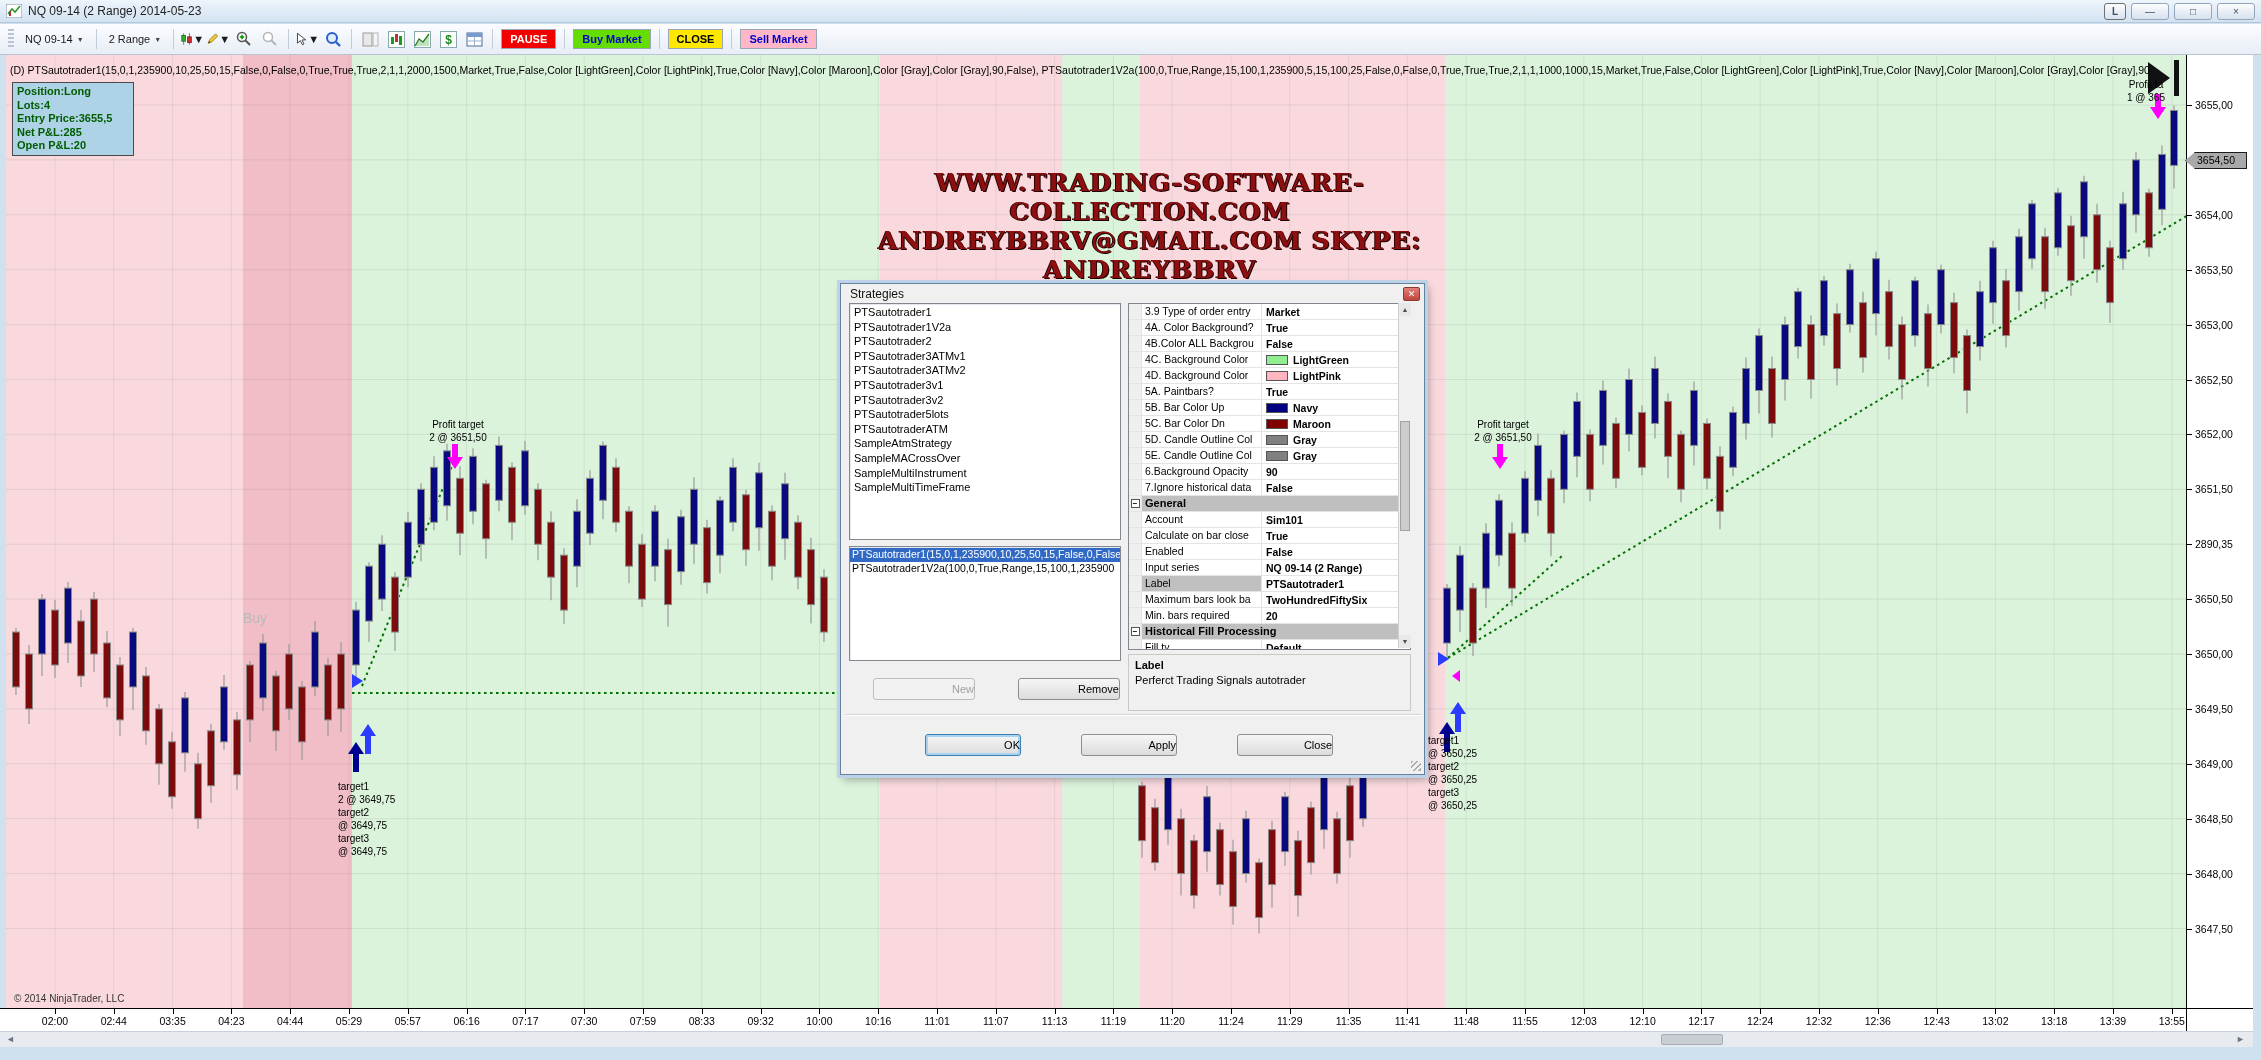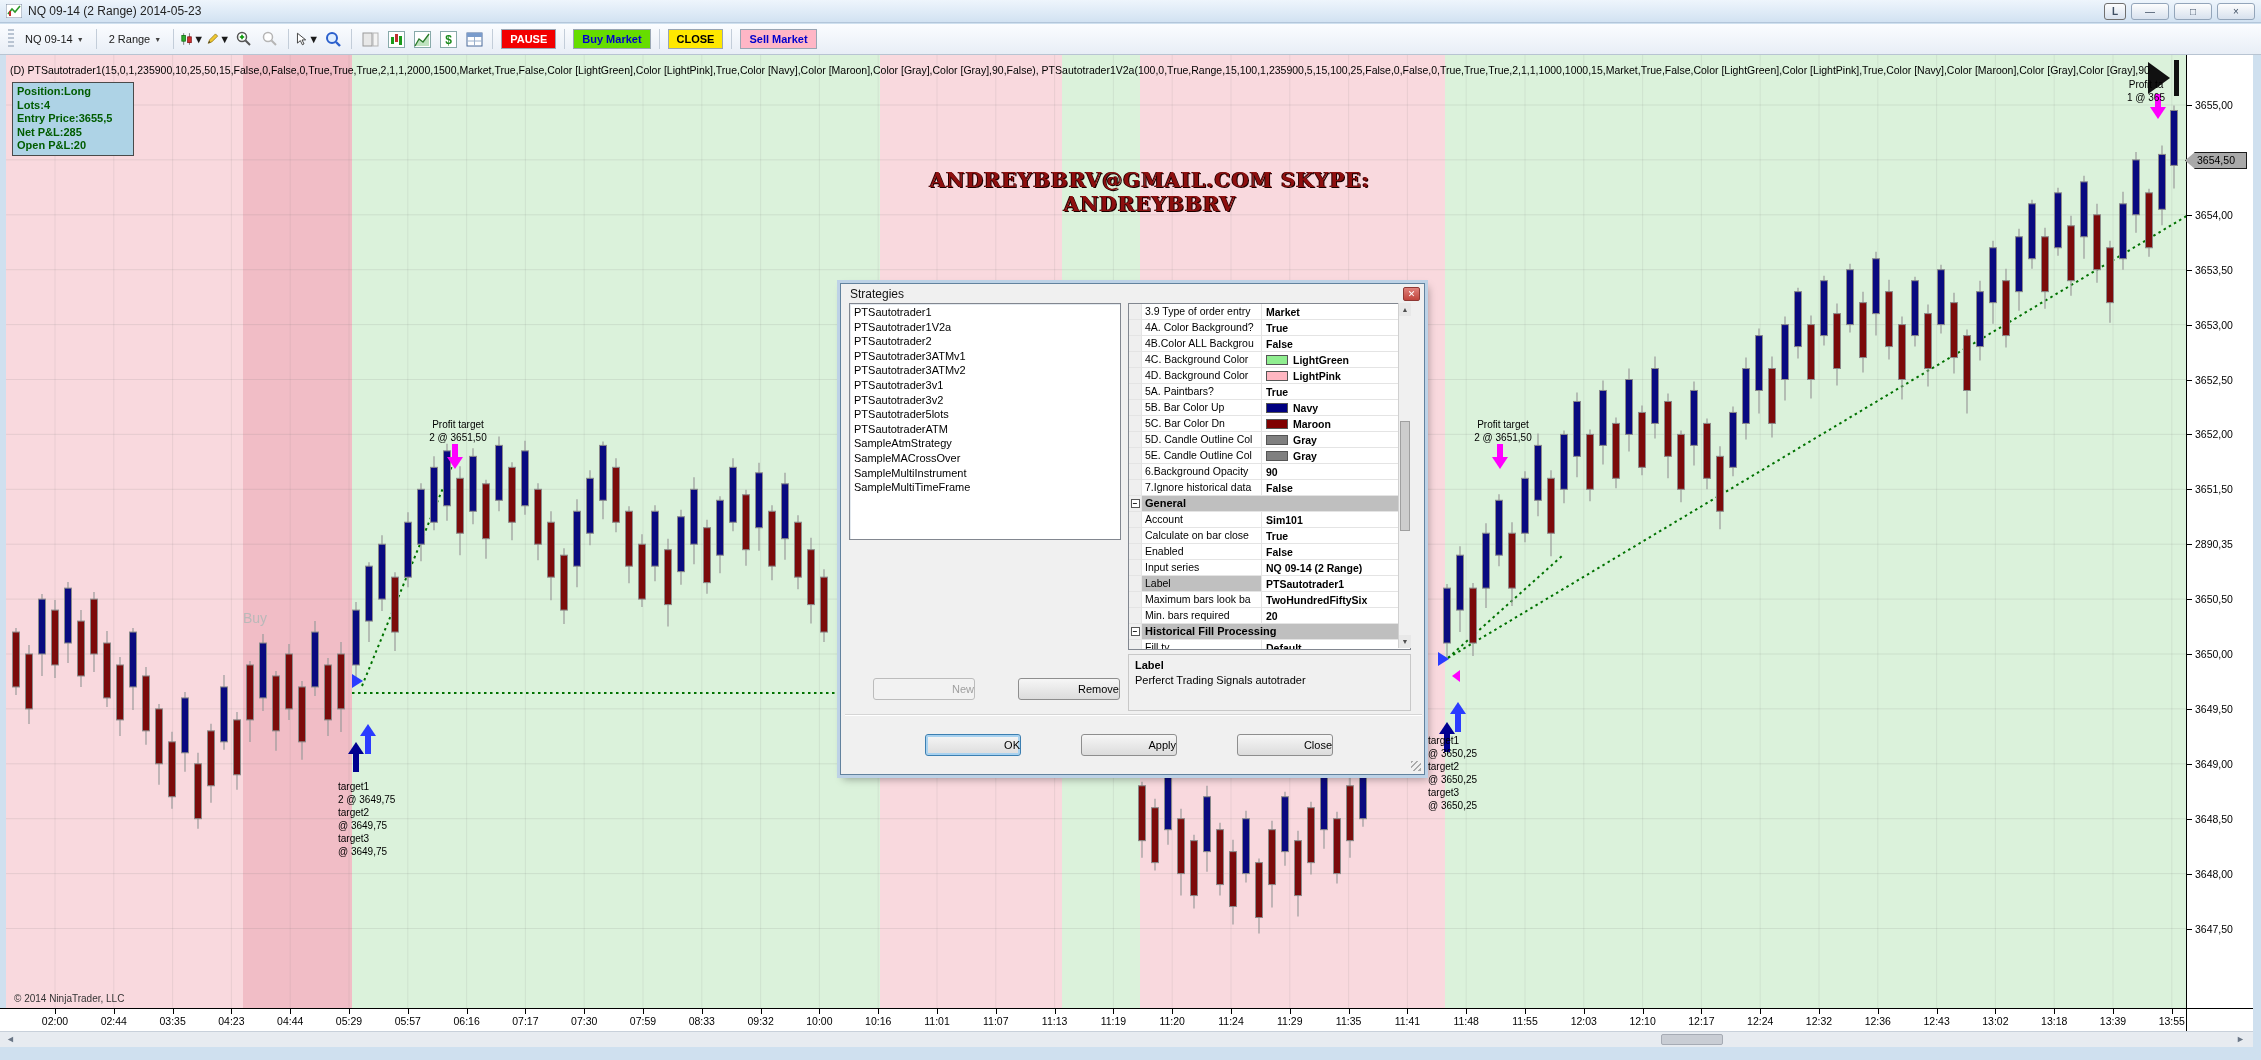--- a/index.html
+++ b/index.html
@@ -36,21 +36,21 @@
   #chart-svg-holder { position:absolute; left:0; top:0; width:2261px; height:1060px; z-index:1; }
   .param-line { position:absolute; left:10px; top:64px; width:2140px; height:14px; z-index:3;
     font-size:10.5px; color:#000; white-space:nowrap; overflow:hidden; }
   .position-box { position:absolute; left:12px; top:82px; width:122px; z-index:4;
     background:#aed3e6; border:1px solid #4a4a4a; padding:2px 4px;
     font-size:11px; font-weight:bold; color:#005c00; line-height:13.6px; }
   .watermark { position:absolute; left:860px; top:168px; width:580px; z-index:2; text-align:center;
     color:#8e0f0f; font-family:"DejaVu Serif", serif; font-weight:bold;
     text-shadow:1px 1px 0 #1a0000, -1px 0 0 #2a0000; }
   .watermark .wm1 { font-size:25px; letter-spacing:1px; }
-  .watermark .wm2 { font-size:20px; letter-spacing:1px; }
+  .watermark .wm2 { font-size:25px; letter-spacing:1px; }
   .anno { position:absolute; z-index:3; font-size:10px; color:#000; line-height:13px; text-align:center; white-space:nowrap; }
   .anno.left-align { text-align:left;margin-top:40px; }
   .faint { position:absolute; z-index:2; font-size:14px; color:#b9b9b9; }
   .copyright { position:absolute; left:14px; top:993px; z-index:3; font-size:10px; color:#333; }
 
   
   .price-axis { position:absolute; left:2186px; top:55px; width:67px; height:976px;
     background:#fff; border-left:1px solid #000; z-index:5; }
   .ptick { position:absolute; left:0; width:5px; height:1px; background:#000; }
   .plabel { position:absolute; left:8px; font-size:10.5px; color:#000; }
@@ -612,20 +612,21 @@
 
 <div class="param-line">(D) PTSautotrader1(15,0,1,235900,10,25,50,15,False,0,False,0,True,True,True,2,1,1,2000,1500,Market,True,False,Color [LightGreen],Color [LightPink],True,Color [Navy],Color [Maroon],Color [Gray],Color [Gray],90,False), PTSautotrader1V2a(100,0,True,Range,15,100,1,235900,5,15,100,25,False,0,False,0,True,True,True,2,1,1,1000,1000,15,Market,True,False,Color [LightGreen],Color [LightPink],True,Color [Navy],Color [Maroon],Color [Gray],Color [Gray],90,False)</div>
 <div class="position-box" id="position-box">
     <div>Position:Long</div>
     <div>Lots:4</div>
     <div>Entry Price:3655,5</div>
     <div>Net P&amp;L:285</div>
     <div>Open P&amp;L:20</div>
   </div>
 <div class="watermark">
+  <div class="wm1">WWW.TRADING-SOFTWARE-COLLECTION.COM</div>
   <div class="wm2">ANDREYBBRV@GMAIL.COM   SKYPE: ANDREYBBRV</div>
 </div>
 <div id="annotation-layer">
     <div class="anno" style="left: 413px; top: 418px; width: 90px;">
       <div>Profit target</div>
       <div>2 @ 3651,50</div>
     </div>
     <div class="anno" style="left: 1458px; top: 418px; width: 90px;">
       <div>Profit target</div>
       <div>2 @ 3651,50</div>
@@ -790,20 +791,24 @@
       <div class="lb-item">PTSautotrader3ATMv2</div>
       <div class="lb-item">PTSautotrader3v1</div>
       <div class="lb-item">PTSautotrader3v2</div>
       <div class="lb-item">PTSautotrader5lots</div>
       <div class="lb-item">PTSautotraderATM</div>
       <div class="lb-item">SampleAtmStrategy</div>
       <div class="lb-item">SampleMACrossOver</div>
       <div class="lb-item">SampleMultiInstrument</div>
       <div class="lb-item">SampleMultiTimeFrame</div>
     </div>
+  <div class="listbox" id="conf-list">
+      <div class="conf-item sel">PTSautotrader1(15,0,1,235900,10,25,50,15,False,0,False</div>
+      <div class="conf-item">PTSautotrader1V2a(100,0,True,Range,15,100,1,235900</div>
+    </div>
 
   <div class="dlg-btn disabled" style="left:32px; top:394px; width:102px;">New</div>
   <div class="dlg-btn" style="left:177px; top:394px; width:102px;">Remove</div>
 
   <div class="prop-grid" id="prop-grid">
       <div class="pg-row">
         <div class="pg-gutter"></div>
         <div class="pg-label">3.9 Type of order entry</div>
         <div class="pg-value">
           <span>Market</span>

